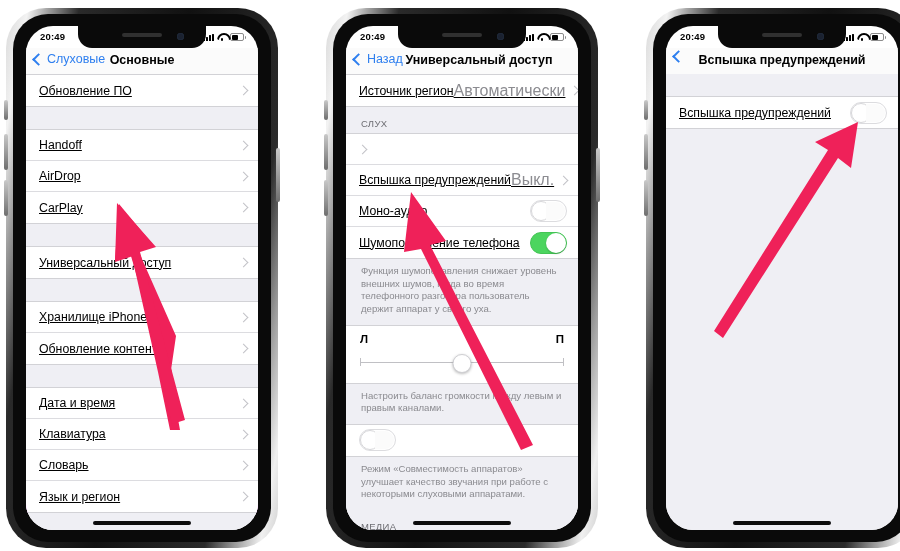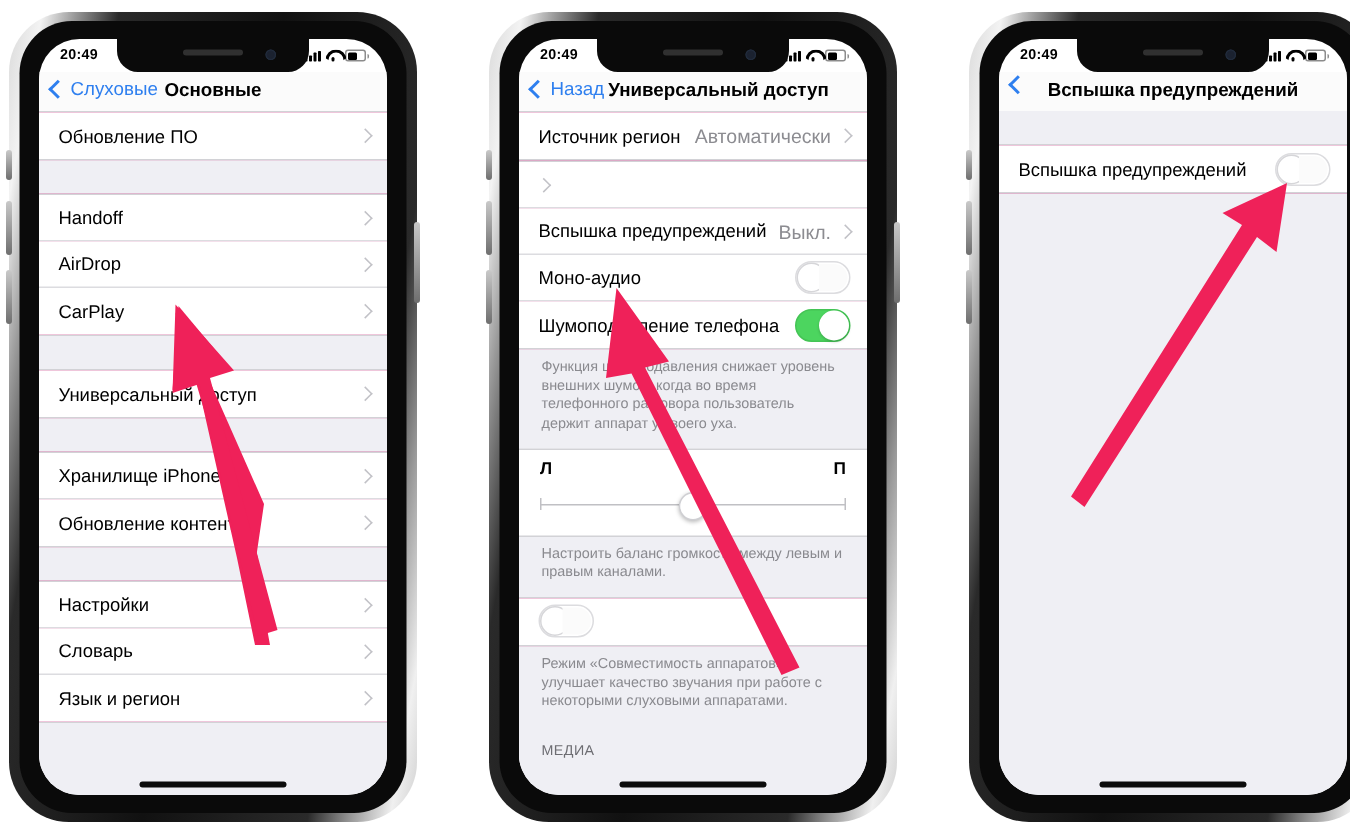--- a/index.html
+++ b/index.html
@@ -111,29 +111,29 @@
   .nav-title.offset{padding-left:34px;box-sizing:border-box;}
 
   
   .content{
     position:absolute;left:0;right:0;top:48px;bottom:0;
     background:#efeff4;
     overflow:hidden;
   }
   .gap{height:13px;background:#efeff4;}
   .gap.lg{height:22px;}
-  .group{background:#ec4899;border-top:.5px solid #d2d2d6;border-bottom:.5px solid #d2d2d6;}
+  .group{background:#f0abfc;border-top:.5px solid #d2d2d6;border-bottom:.5px solid #d2d2d6;text-decoration:underline;}
   .row{
     position:relative;height:31px;display:flex;align-items:center;
     padding:0 11px 0 13px;background:#fff;
     border-bottom:.5px solid #dcdce0;box-sizing:border-box;
   }
   .row:last-child{border-bottom:none;}
   .row .label{font-size:12.3px;color:#000;flex:1;white-space:nowrap;}
-  .row .value{font-size:13px;color:#8c8c91;margin-right:6px;white-space:nowrap;}
+  .row .value{font-size:16px;color:#8c8c91;margin-right:6px;white-space:nowrap;}
   .chev{
     width:6px;height:6px;border-top:1.6px solid #c2c2c7;border-right:1.6px solid #c2c2c7;
     transform:rotate(45deg);flex:0 0 auto;
   }
   .sechdr{
     padding:11px 0 4px 15px;font-size:9.5px;color:#6d6d72;
     text-transform:uppercase;letter-spacing:.3px;background:#efeff4;
   }
   .footnote{
     padding:6px 15px 9px 15px;font-size:9.6px;line-height:1.32;
@@ -272,21 +272,25 @@
             <div class="row">
               <span class="label">Обновление контента</span>
               <span class="chev"></span>
             </div>
           </div>
 
           <div class="gap lg"></div>
 
           <div class="group">
             <div class="row">
-              <span class="label">Настройки</span>
+              <span class="label">Дата и время</span>
+              <span class="chev"></span>
+            </div>
+            <div class="row">
+              <span class="label">Клавиатура</span>
               <span class="chev"></span>
             </div>
             <div class="row">
               <span class="label">Словарь</span>
               <span class="chev"></span>
             </div>
             <div class="row">
               <span class="label">Язык и регион</span>
               <span class="chev"></span>
             </div>
@@ -342,20 +346,21 @@
         <div class="content">
 
           <div class="group">
             <div class="row">
               <span class="label">Источник регион</span>
               <span class="value">Автоматически</span>
               <span class="chev"></span>
             </div>
           </div>
 
+          <div class="sechdr">СЛУХ</div>
 
           <div class="group">
             <div class="row">
               <span class="chev"></span>
             </div>
             <div class="row">
               <span class="label">Вспышка предупреждений</span>
               <span class="value">Выкл.</span>
               <span class="chev"></span>
             </div>

